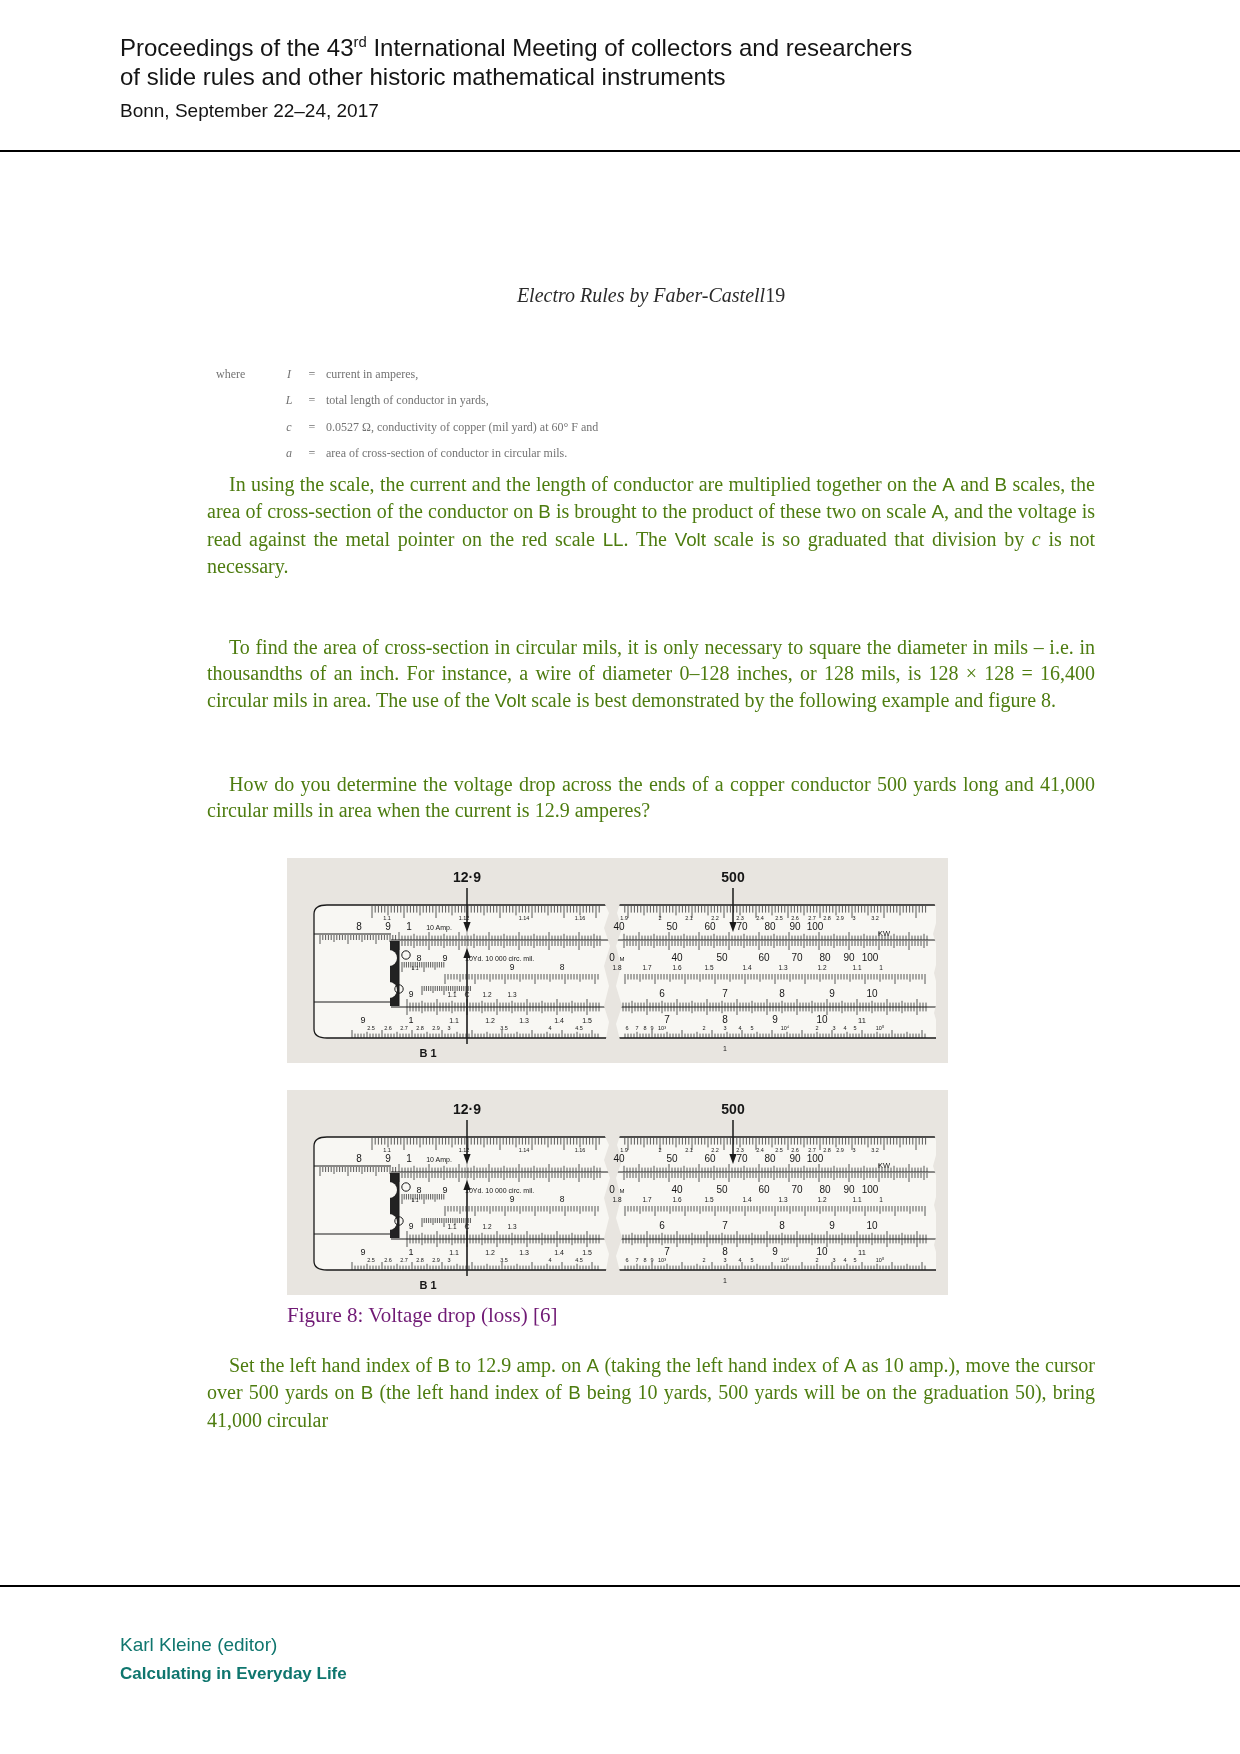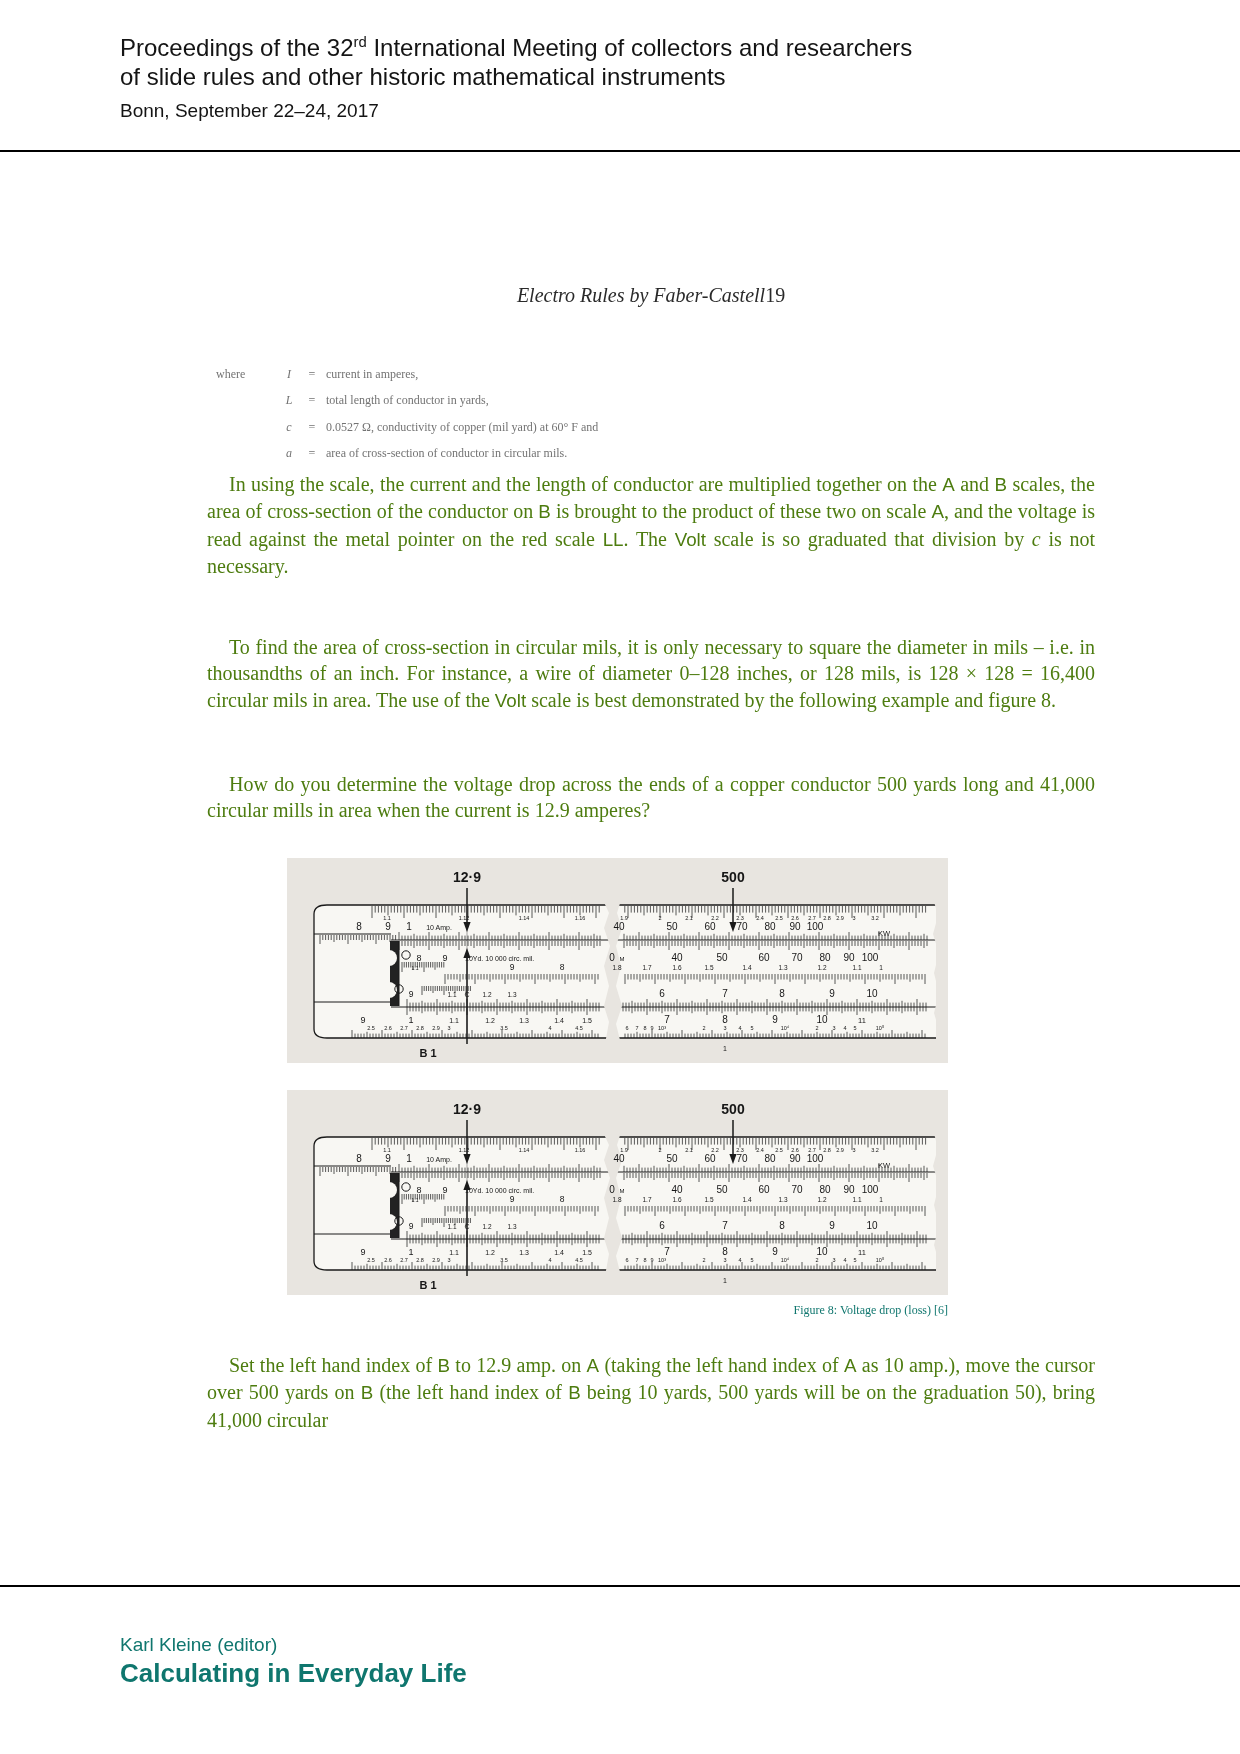--- a/index.html
+++ b/index.html
@@ -28,35 +28,35 @@
   .wb-text{flex:1;}
   
   .para{position:absolute;left:207px;width:888px;font-size:20px;line-height:26.4px;
         text-align:justify;text-indent:22px;color:#4d7c0f;}
   .p1{top:471px;} .p2{top:634px;} .p3{top:771px;} .p4{top:1352px;}
   .sf{font-family:"Liberation Sans", sans-serif;font-size:0.94em;}
   .it{font-style:italic;}
   
   .figpanel{position:absolute;left:287px;width:661px;height:205px;}
   .fig1{top:858px;} .fig2{top:1090px;}
-  .figcaption{position:absolute;left:287px;top:1303px;width:661px;text-align:right;
-              font-size:12px;color:#0f766e;}
+  .figcaption{position:absolute;left:287px;top:1303px;width:661px;text-align:left;
+              font-size:21px;color:#701a75;}
   
   .ftr{position:absolute;left:120px;top:1630px;width:1000px;
        font-family:"Liberation Sans", sans-serif;color:#0f766e;font-size:19px;line-height:29px;}
-  .ftr .ft-title{font-weight:bold;font-size:26px;}
+  .ftr .ft-title{font-weight:bold;font-size:17px;}
 </style>
 </head>
 <body>
 
 <div class="page">
 
   <div class="hdr">
     <div class="hdr-main">
-      <span>Proceedings of the 32</span><sup>rd</sup><span> International Meeting of collectors and researchers</span><br>
+      <span>Proceedings of the 43</span><sup>rd</sup><span> International Meeting of collectors and researchers</span><br>
       <span>of slide rules and other historic mathematical instruments</span>
     </div>
     <div class="hdr-date">Bonn, September 22–24, 2017</div>
   </div>
 
   <div class="rule-line rule-top"></div>
 
   <div class="runhead">
     <span class="rh-title">Electro Rules by Faber-Castell</span>
     <span>19</span>

